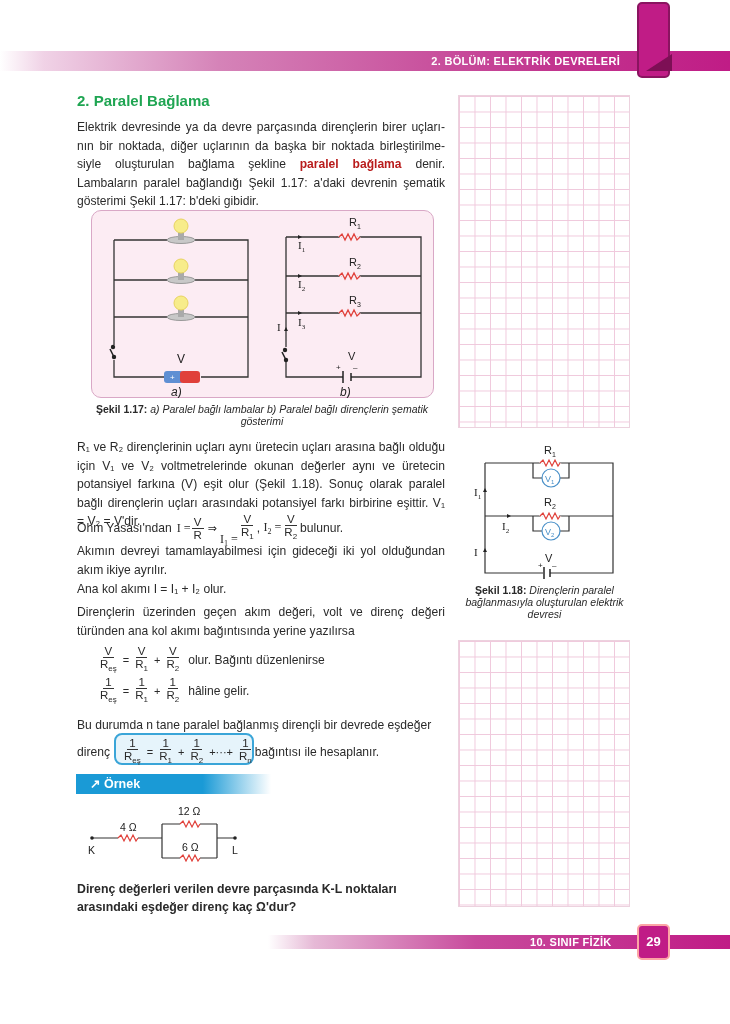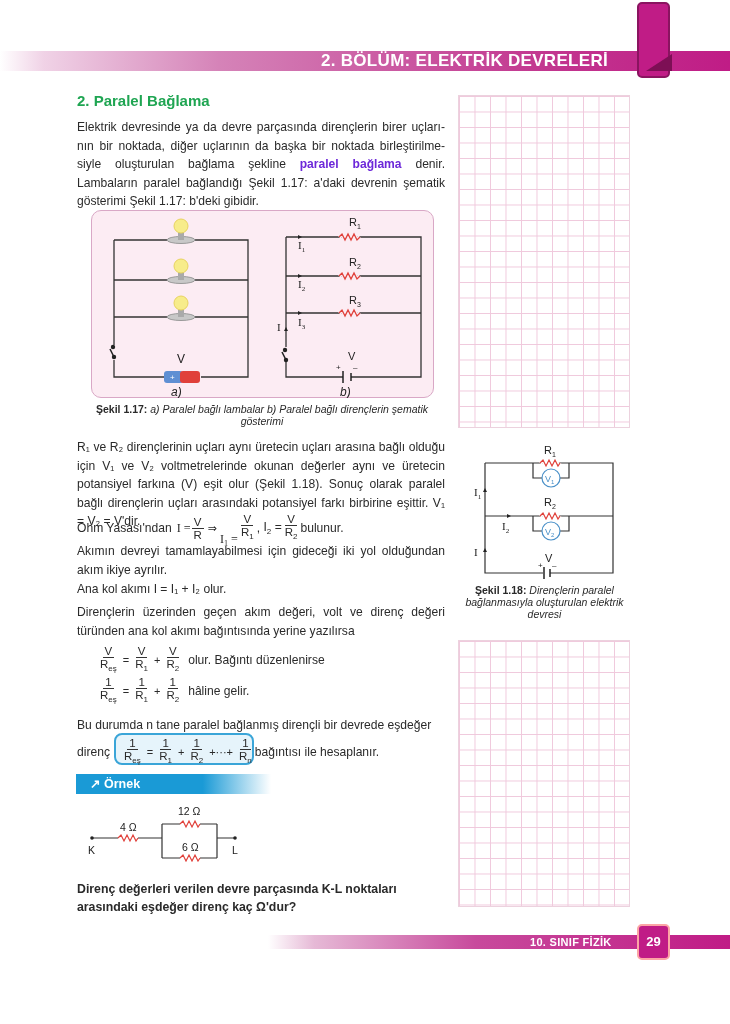--- a/index.html
+++ b/index.html
@@ -1,30 +1,30 @@
 <!DOCTYPE html>
 <html><head>
 <meta charset="utf-8">
 <style>
   html,body{margin:0;padding:0;}
   body{width:730px;height:1024px;position:relative;background:#fff;overflow:hidden;font-family:"Liberation Sans",sans-serif;color:#2a2a2a;}
   .abs{position:absolute;}
   
   .hdr-bar{left:0;top:51px;width:730px;height:20px;background:linear-gradient(90deg,#ffffff 0%,#f0d2e6 6%,#d583b8 30%,#c2368f 75%,#c01c86 100%);}
-  .hdr-text{right:122px;top:51px;height:20px;line-height:20px;color:#fff;font-weight:bold;font-size:17px;letter-spacing:0.3px;}
+  .hdr-text{right:110px;top:51px;height:20px;line-height:20px;color:#fff;font-weight:bold;font-size:11px;letter-spacing:0.3px;}
   .hdr-tab{left:637px;top:2px;width:33px;height:76px;border:2px solid #8a1460;border-radius:5px;background:#c01c86;box-sizing:border-box;}
   .hdr-tab-tri{left:646px;top:54px;width:0;height:0;border-left:26px solid transparent;border-bottom:17px solid #7d0f55;}
   
   .ftr-bar{left:268px;top:935px;width:462px;height:14px;background:linear-gradient(90deg,#ffffff 0%,#e6b9d6 10%,#c84a9c 45%,#c01c86 100%);}
   .ftr-text{left:530px;top:935px;height:16px;line-height:14px;color:#fff;font-weight:bold;font-size:11px;letter-spacing:0.3px;}
   .ftr-tab{left:637px;top:924px;width:33px;height:36px;border:2px solid #fca5a5;border-radius:5px;background:#c01c86;box-sizing:border-box;color:#fff;font-weight:bold;font-size:13px;text-align:center;line-height:32px;}
   
   .sec-title{left:77px;top:92px;font-size:15px;font-weight:bold;color:#1fa552;}
   .para{font-size:12.1px;line-height:18.5px;text-align:justify;}
-  .hl{color:#6d28d9;font-weight:bold;}
+  .hl{color:#b91c1c;font-weight:bold;}
   .fig-box{left:91px;top:210px;width:341px;height:186px;border:1px solid #d9a8c6;border-radius:10px;background:#fcecf3;}
   .cap{font-size:10.5px;text-align:center;line-height:12px;}
   .cap b{font-style:normal;}
   .cap i{font-style:italic;}
   .grid{background-color:#fff;background-image:linear-gradient(#f0c9dc 1px,transparent 1px),linear-gradient(90deg,#f0c9dc 1px,transparent 1px);background-size:15.5px 15.5px;border:1px solid #ecd2de;}
   .frac{display:inline-flex;flex-direction:column;align-items:center;vertical-align:middle;font-size:11.5px;line-height:12px;margin:0 1px;}
   .frac .num{border-bottom:1px solid #333;padding:0 2px;}
   .frac .den{padding:0 2px;}
   .mrow{position:absolute;font-size:12.1px;display:flex;align-items:center;}
   .op{margin:0 3px;font-size:11px;}
@@ -135,21 +135,21 @@
       <span class="num">V</span>
       <span class="den">R</span>
     </span>
   <span class="op">⇒</span>
     <span style="font-family:'Liberation Serif',serif;margin-top:24px;">I<sub>1</sub> =</span>
   <span class="frac">
       <span class="num">V</span>
       <span class="den">R<sub>1</sub></span>
     </span>
   <span>,&nbsp;</span>
-    <span style="font-family:Liberation Sans, sans-serif;">I<sub>2</sub> =</span>
+    <span style="font-family:Liberation Serif, serif;">I<sub>2</sub> =</span>
   <span class="frac">
       <span class="num">V</span>
       <span class="den">R<sub>2</sub></span>
     </span>
   <span style="">bulunur.</span>
 </div>
 
 <div class="abs para" style="left:77px;top:542px;width:368px;">Akımın devreyi tamamlayabilmesi için gideceği iki yol olduğundan akım ikiye ayrılır.</div>
 <div class="abs para" style="left:77px;top:580px;width:368px;">Ana kol akımı I = I₁ + I₂ olur.</div>
 <div class="abs para" style="left:77px;top:603px;width:368px;">Dirençlerin üzerinden geçen akım değeri, volt ve direnç değeri türünden ana kol akımı bağıntısında yerine yazılırsa</div>

